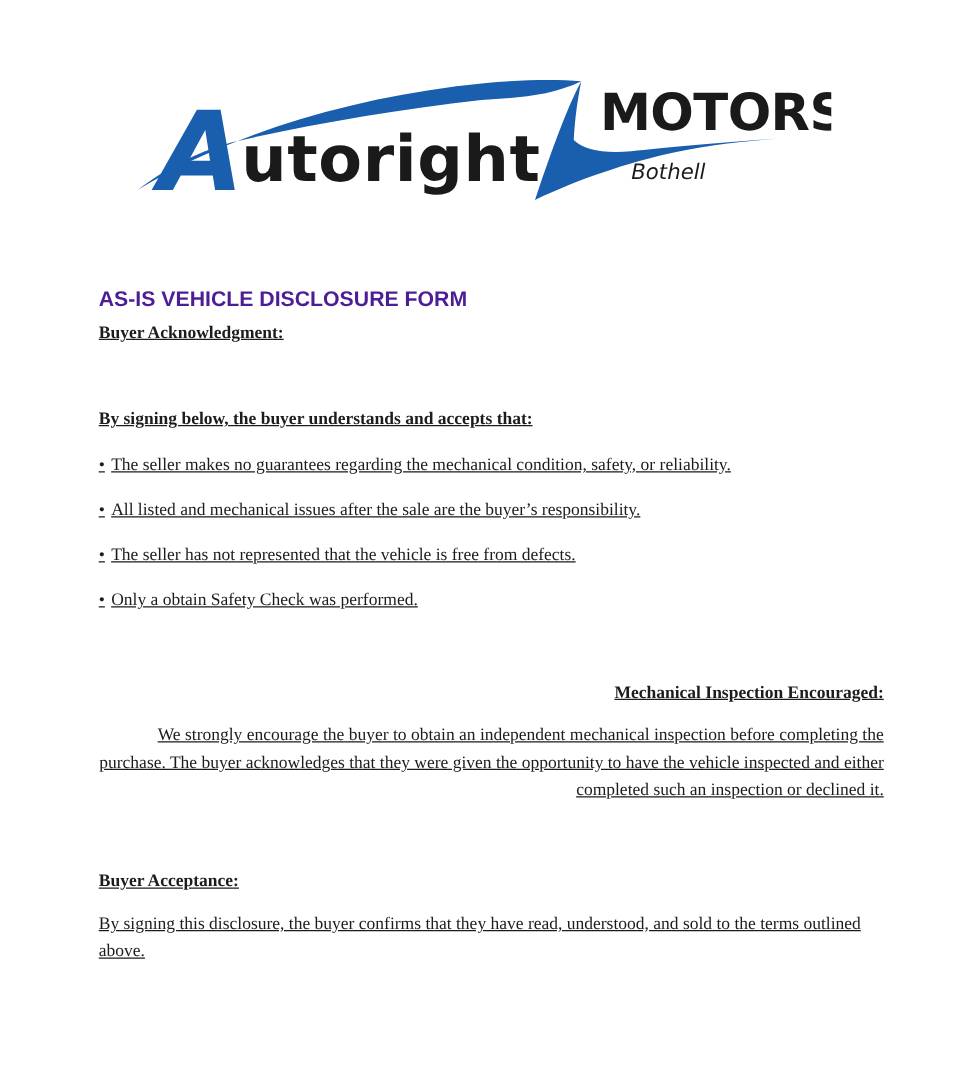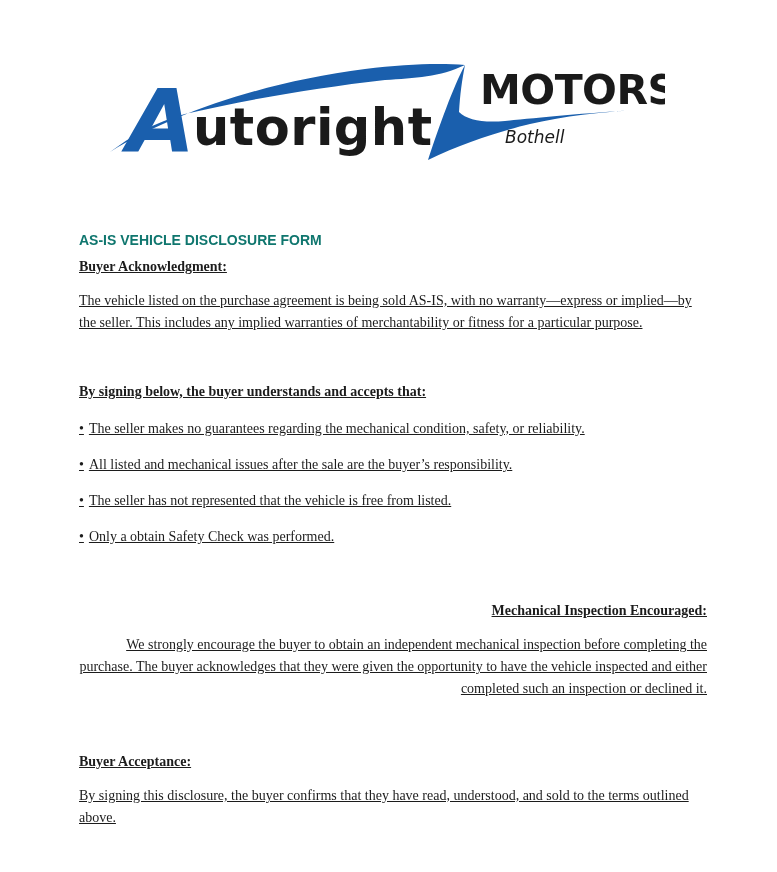--- a/index.html
+++ b/index.html
@@ -34,24 +34,24 @@
     top: 0;
     width: 777px;
     padding: 228px 70px 0 79px;
     box-sizing: border-box;
     color: #1c1c1c;
     font-size: 14px;
     line-height: 22px;
   }
   .doc-title {
     font-family: "Liberation Sans", sans-serif;
-    font-size: 14px;
+    font-size: 17px;
     line-height: 24px;
     font-weight: bold;
-    color: #0f766e;
+    color: #4c1d95;
     margin: 0 0 4px 0;
   }
   .sec { margin: 0; text-decoration: underline; }
   .sec-heading {
     font-weight: bold;
     margin: 0 0 12px 0;
   }
   .para { margin: 0; }
   .sec-2 { margin-top: 47px; }
   .sec-2 .sec-heading { margin-bottom: 15px; }
@@ -93,31 +93,30 @@
       <text x="420" y="101" font-family="DejaVu Sans, sans-serif" font-size="17" font-style="italic" fill="#1a1a1a">Bothell</text>
     </svg>
   </div>
 
   <div class="content">
 
     <h1 class="doc-title">AS-IS VEHICLE DISCLOSURE FORM</h1>
 
     <div class="sec sec-1">
       <p class="sec-heading">Buyer Acknowledgment:</p>
-      <p class="para">The vehicle listed on the purchase agreement is being sold AS-IS, with no warranty—express or implied—by the seller. This includes any implied warranties of merchantability or fitness for a particular purpose.</p>
     </div>
 
     <div class="sec sec-2 sec-bullets">
       <p class="sec-heading">By signing below, the buyer understands and accepts that:</p>
 
       <p class="bullet"><span class="dot">•</span><span class="txt">The seller makes no guarantees regarding the mechanical condition, safety, or reliability.</span></p>
 
       <p class="bullet"><span class="dot">•</span><span class="txt">All listed and mechanical issues after the sale are the buyer’s responsibility.</span></p>
 
-      <p class="bullet"><span class="dot">•</span><span class="txt">The seller has not represented that the vehicle is free from listed.</span></p>
+      <p class="bullet"><span class="dot">•</span><span class="txt">The seller has not represented that the vehicle is free from defects.</span></p>
 
       <p class="bullet"><span class="dot">•</span><span class="txt">Only a obtain Safety Check was performed.</span></p>
     </div>
 
     <div class="sec sec-3">
       <p class="sec-heading">Mechanical Inspection Encouraged:</p>
       <p class="para">We strongly encourage the buyer to obtain an independent mechanical inspection before completing the purchase. The buyer acknowledges that they were given the opportunity to have the vehicle inspected and either completed such an inspection or declined it.</p>
     </div>
 
     <div class="sec sec-4">

